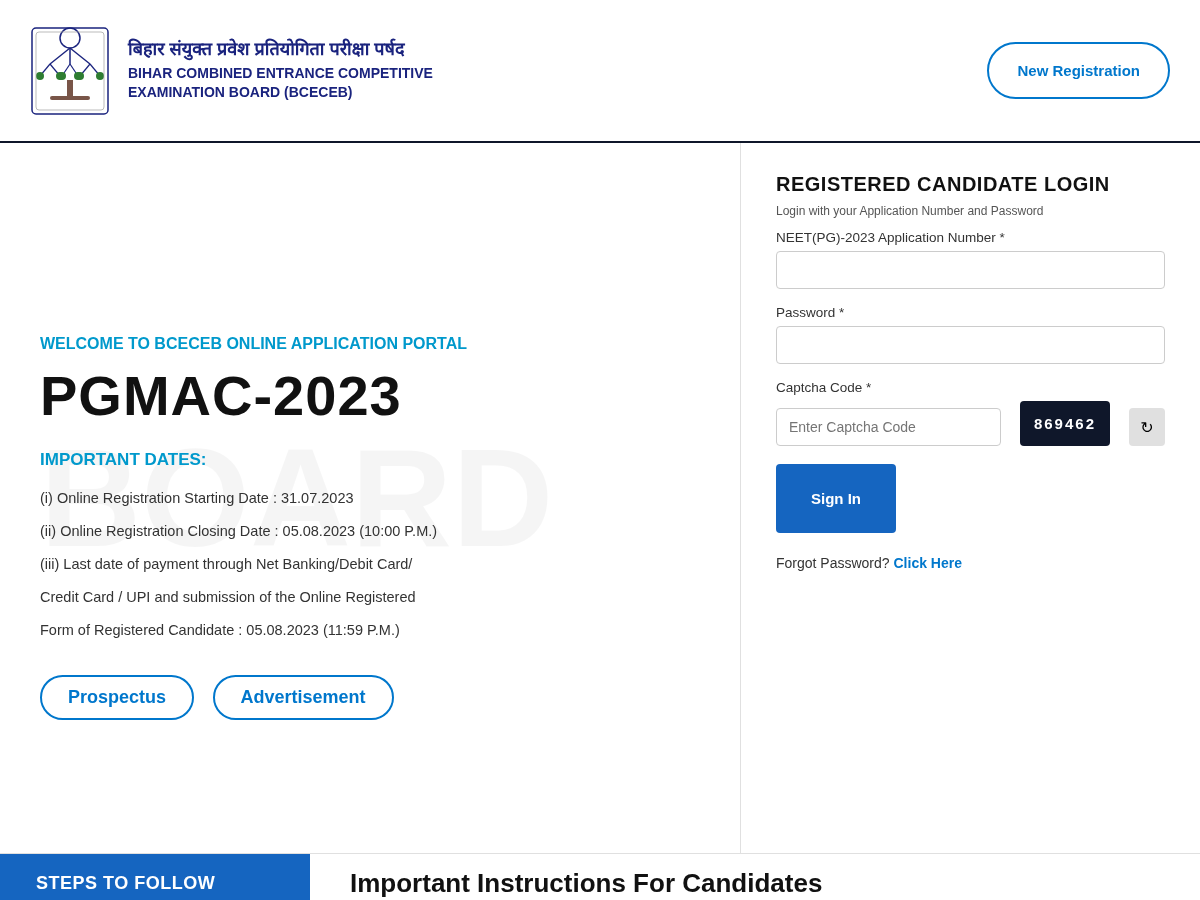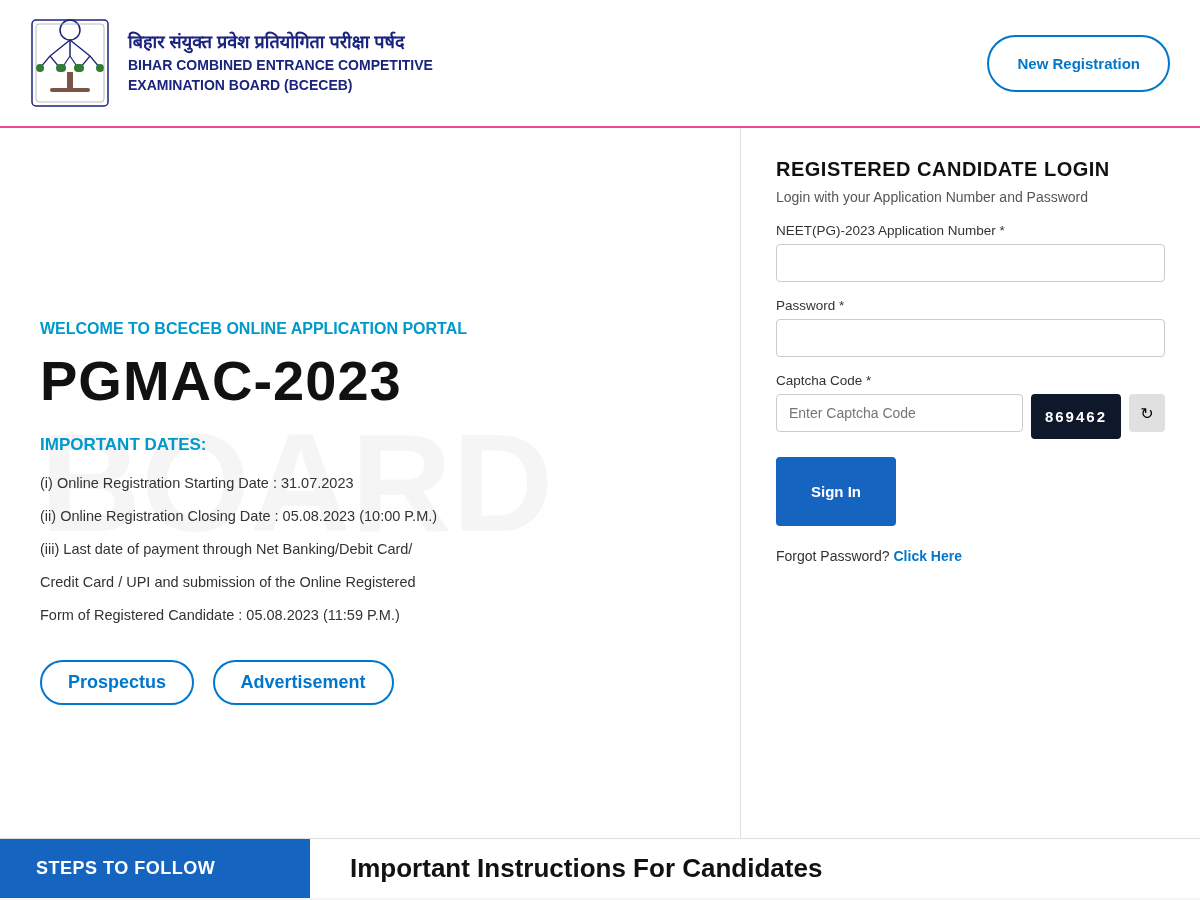--- a/index.html
+++ b/index.html
@@ -1,26 +1,26 @@
 <!DOCTYPE html>
 <html><head>
   <meta charset="utf-8">
   <style>
     * { box-sizing: border-box; margin: 0; padding: 0; }
     body { font-family: Arial, sans-serif; background: #f5f5f5; width: 1200px; height: 900px; overflow: hidden; }
 
     
     .header {
       background: #fff;
-      border-bottom: 2px solid #ec4899;
+      border-bottom: 2px solid #0f172a;
       display: flex;
       align-items: center;
       justify-content: space-between;
       padding: 10px 30px;
-      height: 128px;
+      height: 143px;
     }
     .header-left {
       display: flex;
       align-items: center;
       gap: 18px;
     }
     .logo-placeholder {
       width: 80px;
       height: 90px;
       display: flex;
@@ -133,43 +133,43 @@
       flex-direction: column;
     }
     .login-title {
       font-size: 20px;
       font-weight: bold;
       color: #111;
       margin-bottom: 8px;
       letter-spacing: 0.5px;
     }
     .login-subtitle {
-      font-size: 14px;
+      font-size: 12px;
       color: #555;
-      margin-bottom: 18px;
+      margin-bottom: 12px;
     }
     .form-label {
       font-size: 13.5px;
       color: #333;
       margin-bottom: 6px;
       display: block;
     }
     .form-input {
       width: 100%;
       border: 1px solid #ccc;
       border-radius: 4px;
       padding: 10px 12px;
       font-size: 14px;
       margin-bottom: 16px;
       outline: none;
     }
     .captcha-row {
       display: flex;
-      align-items: flex-start;
-      gap: 8px;
+      align-items: flex-end;
+      gap: 19px;
       margin-bottom: 18px;
     }
     .captcha-input {
       flex: 1;
       border: 1px solid #ccc;
       border-radius: 4px;
       padding: 10px 12px;
       font-size: 14px;
       outline: none;
     }

